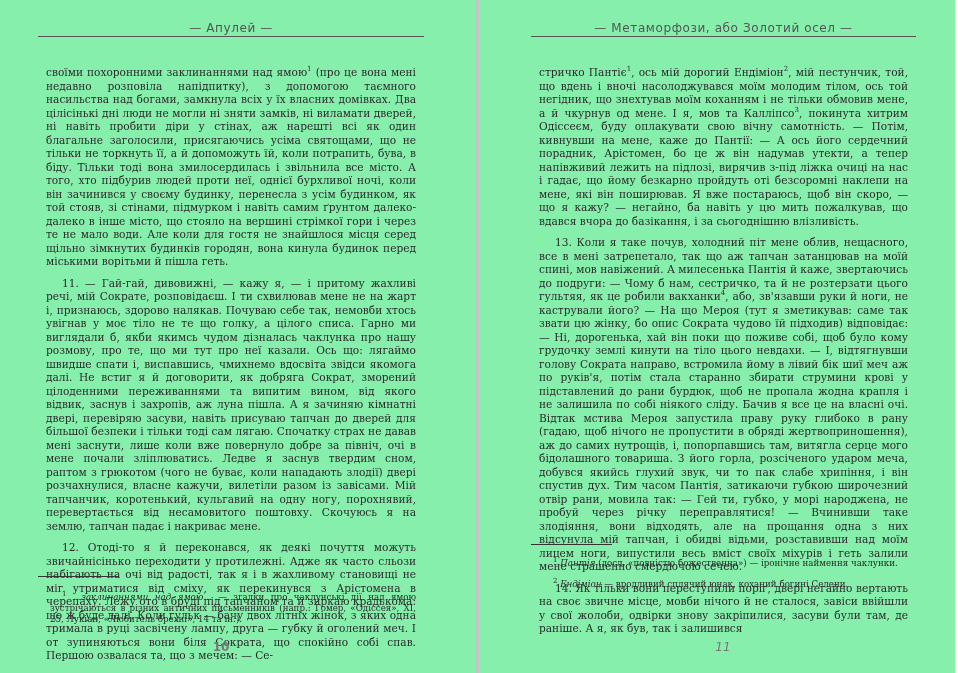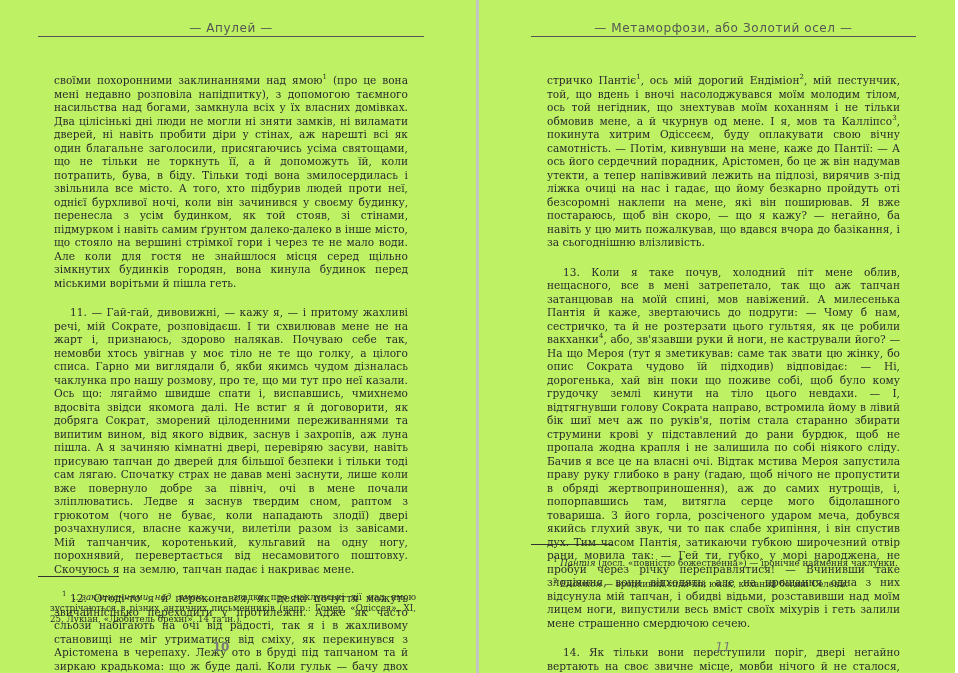--- a/index.html
+++ b/index.html
@@ -1,26 +1,26 @@
 <!DOCTYPE html>
 <html><head>
 <meta charset="utf-8">
 <style>
   html, body { margin:0; padding:0; }
   body { width:958px; height:673px; background:#ffffff; position:relative; overflow:hidden;
          font-family:"DejaVu Serif", serif; color:#2b2b2b; }
-  .page { position:absolute; top:0; height:673px; width:476px; background:#bef264; }
+  .page { position:absolute; top:0; height:673px; width:476px; background:#86efac; }
   .page.left { left:0; }
   .page.right { left:479px; }
   .divider { position:absolute; left:476px; top:0; width:3px; height:673px; background:#c4c4c4; }
   .running-head { position:absolute; top:21px; text-align:center; font-family:"DejaVu Sans", sans-serif;
                   font-size:12px; color:#555; letter-spacing:0.6px; white-space:nowrap; }
   .rule { position:absolute; top:36px; height:1px; background:#555; }
   .body-text { position:absolute; top:58px; font-size:10.6px; line-height:13.5px; text-align:justify; }
-  .body-text p { margin:16px; }
+  .body-text p { margin:8px; }
   .body-text p.indent { text-indent:16px; }
   sup { font-size:7px; line-height:0; vertical-align:super; }
   .fn-rule { position:absolute; height:1px; background:#333; width:81px; }
   .footnotes { position:absolute; font-size:8.7px; line-height:11px; text-align:justify; color:#2b2b2b; }
   .footnotes p { margin:10px; text-indent:12px; }
   .footnotes i { font-style:italic; }
   .folio { position:absolute; top:640px; font-family:"DejaVu Sans", sans-serif; font-size:12px; color:#777; text-align:center; width:40px; }
 
   .left .running-head { left:38px; width:386px; }
   .left .rule { left:38px; width:386px; }

